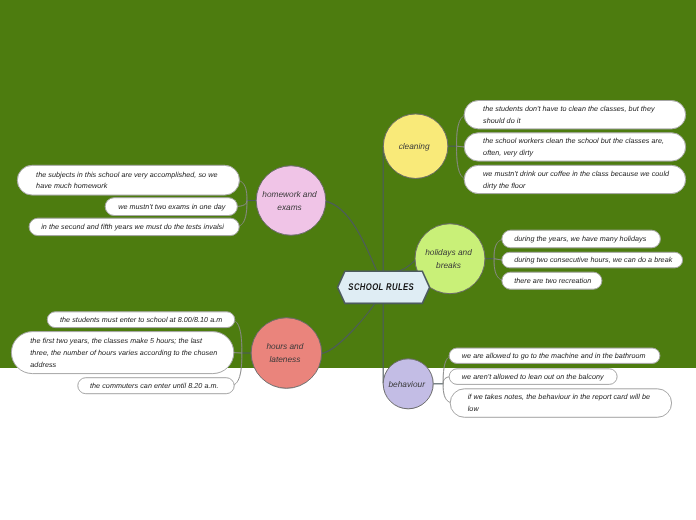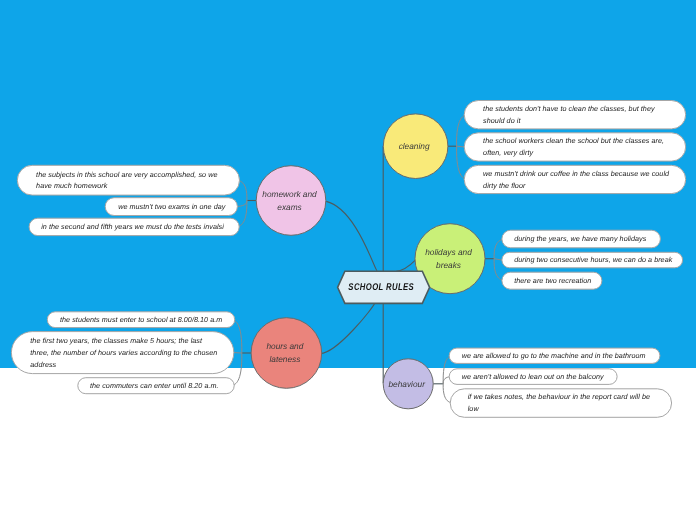--- a/index.html
+++ b/index.html
@@ -1,20 +1,20 @@
 <!DOCTYPE html>
 <html><head>
 <meta charset="utf-8">
 <title>SCHOOL RULES</title>
 <style>
   html,body{margin:0;padding:0;background:#ffffff;}
   *{-webkit-font-smoothing:antialiased;text-rendering:geometricPrecision;}
   body{width:696px;height:520px;overflow:hidden;
        font-family:"Liberation Sans",sans-serif;}
-  #canvas{position:relative;width:696px;height:368px;background:#0ea5e9;}
+  #canvas{position:relative;width:696px;height:368px;background:#4d7c0f;}
   svg#map{position:absolute;left:0;top:0;}
   .conn{fill:none;stroke:#4d5b5e;stroke-width:1.1;}
   .conn-thin{fill:none;stroke:#8a8a8a;stroke-width:1;}
   .circ{stroke:#6b6b6b;stroke-width:1;}
   .pill{fill:#ffffff;stroke:#a6a6a6;stroke-width:1.0;}
   .hex{fill:#dfedf4;stroke:#4d5b5e;stroke-width:1.6;}
   .btxt{font-style:italic;font-size:7.2px;fill:#1c1c1c;
         font-family:"Liberation Sans",sans-serif;letter-spacing:0.05px;}
   .ntxt{font-style:italic;font-size:8.3px;fill:#3a3a3a;
         font-family:"Liberation Sans",sans-serif;text-anchor:middle;}

